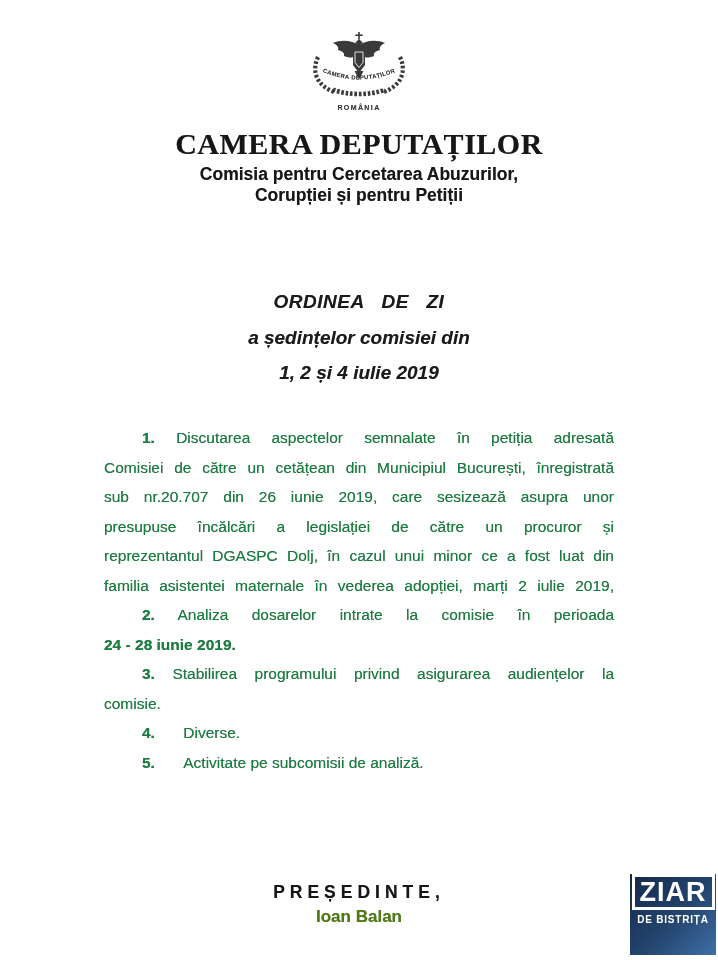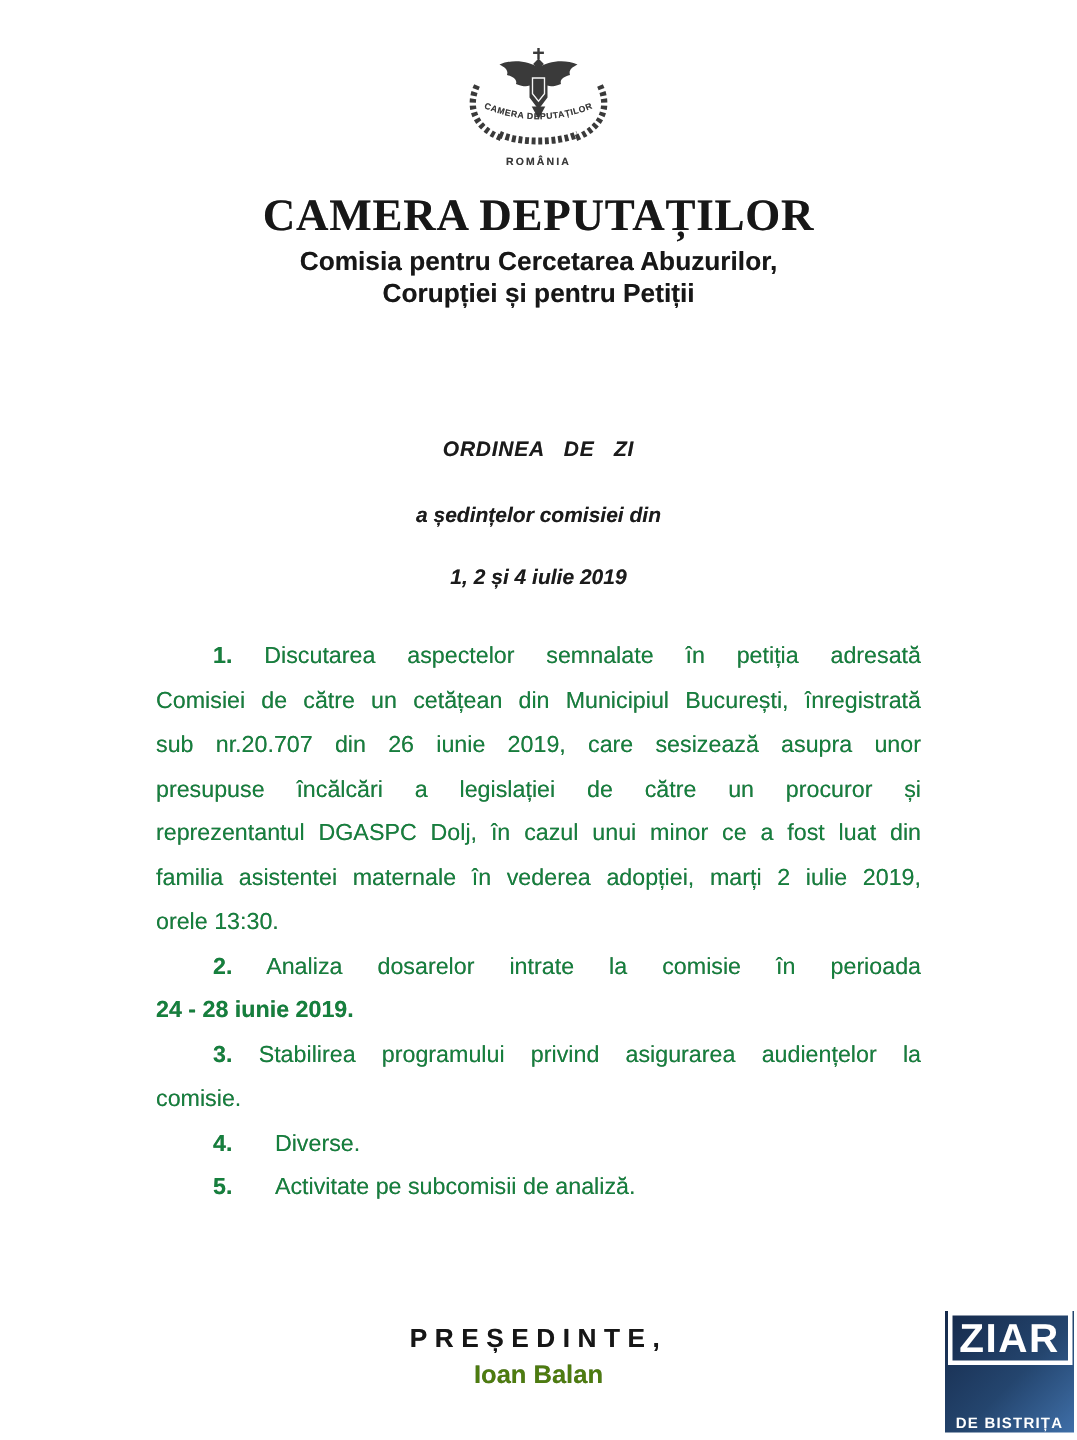--- a/index.html
+++ b/index.html
@@ -52,26 +52,26 @@
 
   
   .title-block {
     position: absolute;
     top: 291px;
     left: 0;
     width: 718px;
     text-align: center;
     font-weight: 700;
     font-style: italic;
-    font-size: 14px;
+    font-size: 19px;
     color: #1b1b1b;
   }
   .title-block .heading { word-spacing: 0.62em; letter-spacing: 0.5px; }
-  .title-block .subtitle { margin-top: 28px; }
-  .title-block .dates   { margin-top: 25px; }
+  .title-block .subtitle { margin-top: 14px; }
+  .title-block .dates   { margin-top: 13px; }
 
   
   .agenda {
     position: absolute;
     top: 423px;
     left: 104px;
     width: 510px;
     font-size: 15.5px;
     line-height: 29.5px;
     color: #15803d;
@@ -110,21 +110,21 @@
   .watermark {
     position: absolute;
     right: 2px;
     bottom: 5px;
     width: 86px;
     height: 81px;
     background: linear-gradient(135deg, #15294a 0%, #24456e 55%, #3f6fa8 100%);
     display: flex;
     flex-direction: column;
     align-items: center;
-    justify-content: space-between;
+    justify-content: flex-start;
     text-shadow: none;
   }
   .wm-word {
     border: 3px solid #ffffff;
     padding: 0 5px;
     color: #ffffff;
     font-weight: 700;
     font-size: 27px;
     line-height: 30px;
     letter-spacing: 1px;
@@ -192,21 +192,20 @@
 
     <div class="line first justify">
       <span class="num">1.</span>
       <span class="txt">Discutarea aspectelor semnalate în petiția adresată</span>
     </div>
     <div class="line justify">Comisiei de către un cetățean din Municipiul București, înregistrată</div>
     <div class="line justify">sub nr.20.707 din 26 iunie 2019, care sesizează asupra unor</div>
     <div class="line justify">presupuse încălcări a legislației de către un procuror și</div>
     <div class="line justify">reprezentantul DGASPC Dolj, în cazul unui minor ce a fost luat din</div>
     <div class="line justify">familia asistentei maternale în vederea adopției, marți 2 iulie 2019,</div>
-    <div class="line">orele 13:30.</div>
 
     <div class="line first justify">
       <span class="num">2.</span>
       <span class="txt">Analiza dosarelor intrate la comisie în perioada</span>
     </div>
     <div class="line bold">24 - 28 iunie 2019.</div>
 
     <div class="line first justify">
       <span class="num">3.</span>
       <span class="txt">Stabilirea programului privind asigurarea audiențelor la</span>

